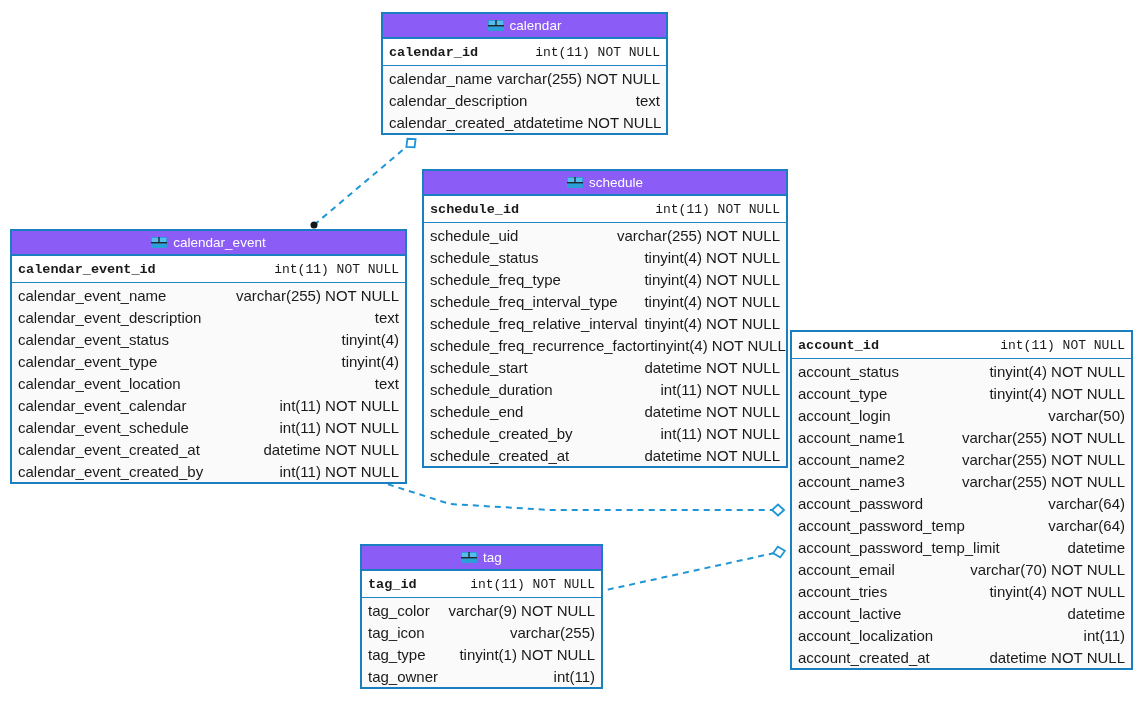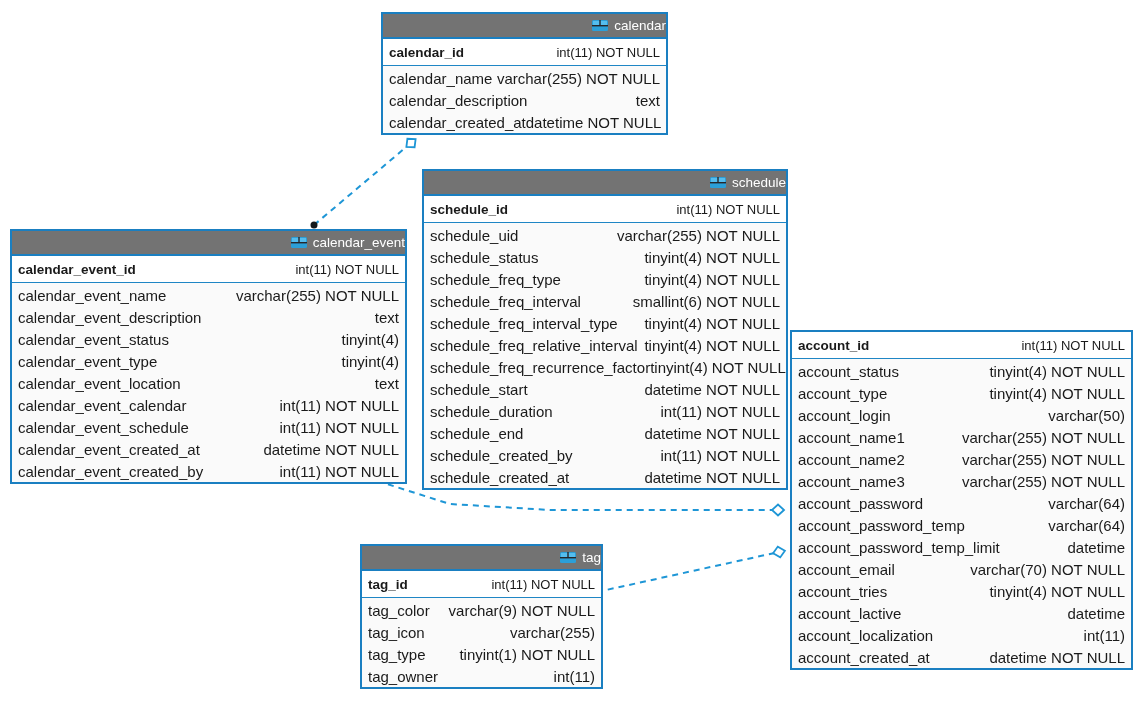--- a/index.html
+++ b/index.html
@@ -27,32 +27,32 @@
     position: absolute;
     box-sizing: border-box;
     border: 2px solid #1a7fc1;
     background: #fafafa;
     z-index: 2;
     color: #1a1a1a;
   }
   .t-header {
     height: 25px;
     box-sizing: border-box;
-    background: #737373;
+    background: #8b5cf6;
     color: #ffffff;
     display: flex;
     align-items: center;
-    justify-content: flex-end;
+    justify-content: center;
     gap: 6px;
     font-size: 13.5px;
     border-bottom: 2px solid #1a7fc1;
     cursor: move;
   }
   .t-icon { display: inline-flex; flex: 0 0 auto; }
-  .t-pk-section { background: #ffffff; border-bottom: 1px solid #1f86c5; }
+  .t-pk-section { background: #ffffff; border-bottom: 1px solid #1f86c5; font-family: Liberation Mono, monospace; }
   .t-pk-row {
     height: 26px;
     display: flex;
     justify-content: space-between;
     align-items: center;
     padding: 0 6px;
     background: #ffffff;
     font-size: 13px;
   }
   .t-pk-row .col-name { font-weight: bold; font-size: 13.5px; }
@@ -149,24 +149,20 @@
         </div>
         <div class="t-row">
           <span class="col-name">schedule_status</span>
           <span class="col-type">tinyint(4) NOT NULL</span>
         </div>
         <div class="t-row">
           <span class="col-name">schedule_freq_type</span>
           <span class="col-type">tinyint(4) NOT NULL</span>
         </div>
         <div class="t-row">
-          <span class="col-name">schedule_freq_interval</span>
-          <span class="col-type">smallint(6) NOT NULL</span>
-        </div>
-        <div class="t-row">
           <span class="col-name">schedule_freq_interval_type</span>
           <span class="col-type">tinyint(4) NOT NULL</span>
         </div>
         <div class="t-row">
           <span class="col-name">schedule_freq_relative_interval</span>
           <span class="col-type">tinyint(4) NOT NULL</span>
         </div>
         <div class="t-row">
           <span class="col-name">schedule_freq_recurrence_factor</span>
           <span class="col-type">tinyint(4) NOT NULL</span>

